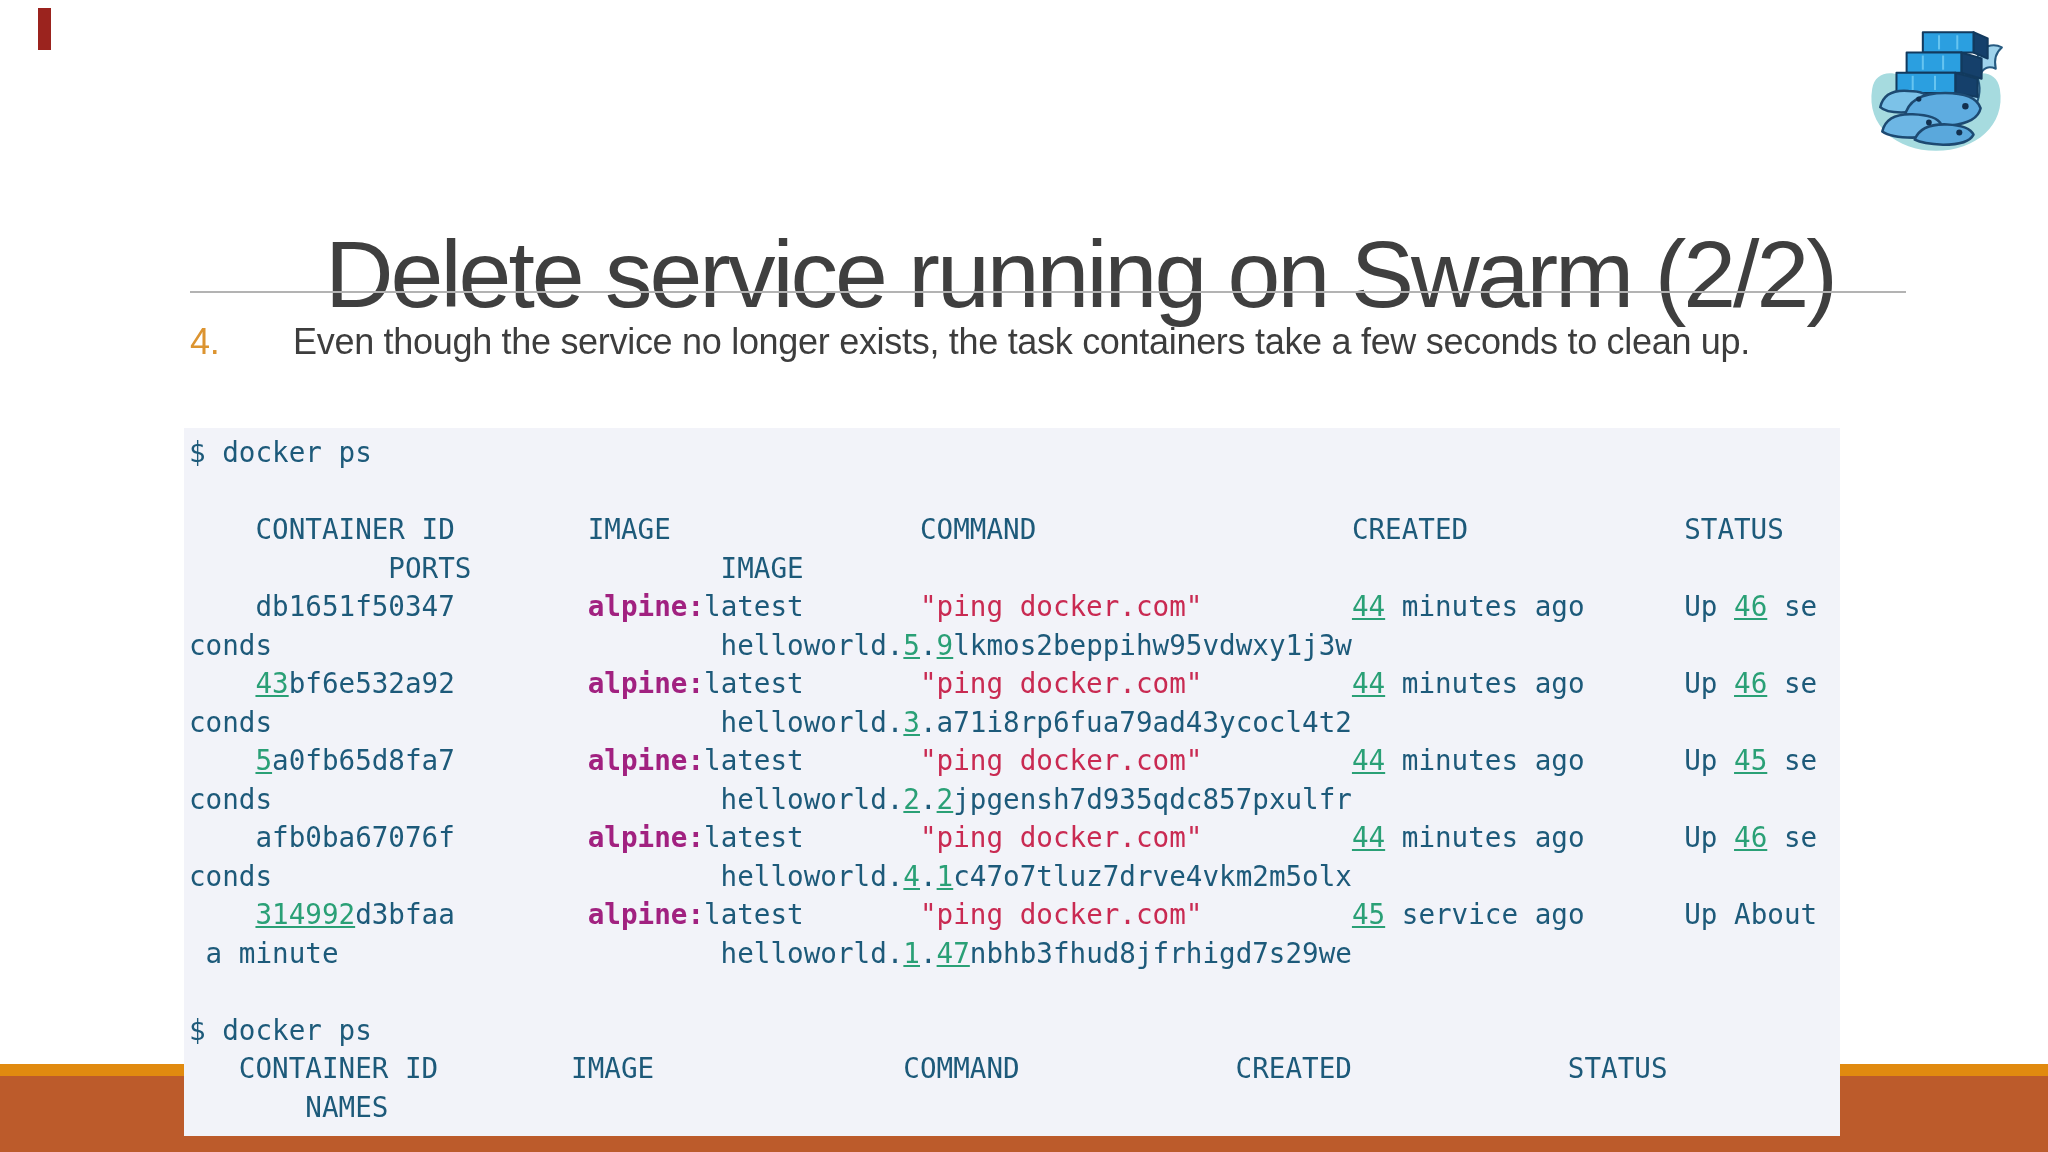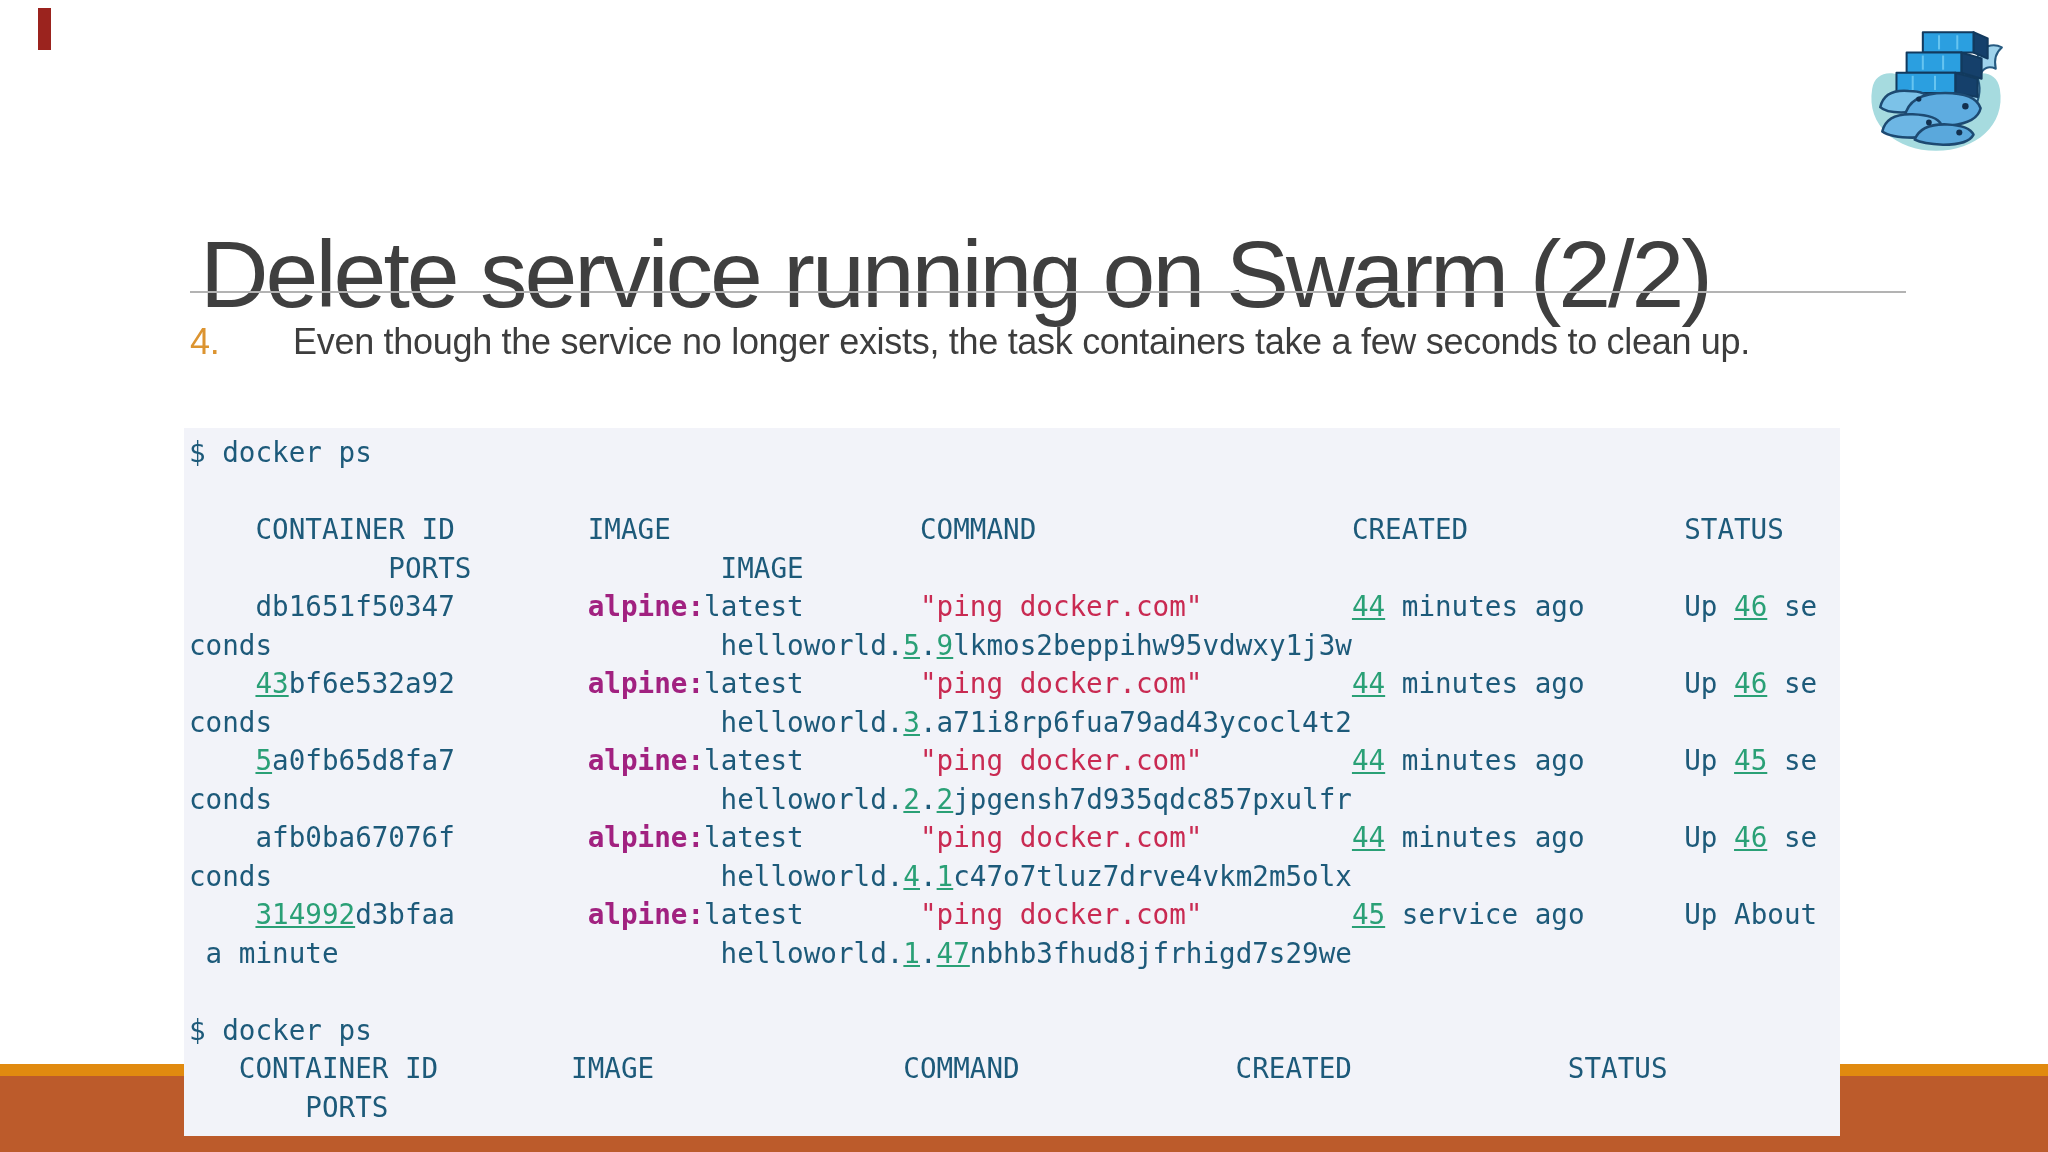--- a/index.html
+++ b/index.html
@@ -3,21 +3,21 @@
 <meta charset="utf-8">
 <style>
   html,body{margin:0;padding:0;background:#888;}
   .stage{position:relative;width:2048px;height:1152px;background:#ffffff;overflow:hidden;
          font-family:"Liberation Sans",sans-serif;}
   .corner-mark{position:absolute;left:38px;top:8px;width:13px;height:42px;
                background:var(--corner-mark);}
   .logo{position:absolute;left:1860px;top:28px;width:152px;height:126px;}
   .title{position:absolute;left:200px;top:158px;width:1760px;
          font-size:95px;line-height:1.1;letter-spacing:-3px;font-weight:400;
-         color:var(--title-text);white-space:nowrap;}
+         color:var(--title-text);white-space:nowrap;text-align:center;}
   .divider{position:absolute;left:190px;top:291px;width:1716px;height:2px;
            background:var(--divider);}
   .bullet{position:absolute;left:190px;top:318px;width:1680px;
           font-size:36px;line-height:48px;color:var(--body-text);letter-spacing:-0.3px;}
   .bullet-number{position:absolute;left:0;top:0;color:var(--bullet-number);}
   .bullet-text{margin-left:103px;}
   .bottom-strip{position:absolute;left:0;top:1064px;width:2048px;height:12px;
                 background:var(--bottom-strip);z-index:1;}
   .bottom-bar{position:absolute;left:0;top:1076px;width:2048px;height:76px;
               background:var(--bottom-bar);z-index:1;}
@@ -100,17 +100,17 @@
 <span class="tok-d">conds                           helloworld.</span><span class="tok-g">3</span><span class="tok-d">.a71i8rp6fua79ad43ycocl4t2</span>
 <span class="tok-d">    </span><span class="tok-g">5</span><span class="tok-d">a0fb65d8fa7        </span><span class="tok-m">alpine:</span><span class="tok-d">latest       </span><span class="tok-r">"ping docker.com"</span><span class="tok-d">         </span><span class="tok-g">44</span><span class="tok-d"> minutes ago      Up </span><span class="tok-g">45</span><span class="tok-d"> se</span>
 <span class="tok-d">conds                           helloworld.</span><span class="tok-g">2</span><span class="tok-d">.</span><span class="tok-g">2</span><span class="tok-d">jpgensh7d935qdc857pxulfr</span>
 <span class="tok-d">    afb0ba67076f        </span><span class="tok-m">alpine:</span><span class="tok-d">latest       </span><span class="tok-r">"ping docker.com"</span><span class="tok-d">         </span><span class="tok-g">44</span><span class="tok-d"> minutes ago      Up </span><span class="tok-g">46</span><span class="tok-d"> se</span>
 <span class="tok-d">conds                           helloworld.</span><span class="tok-g">4</span><span class="tok-d">.</span><span class="tok-g">1</span><span class="tok-d">c47o7tluz7drve4vkm2m5olx</span>
 <span class="tok-d">    </span><span class="tok-g">314992</span><span class="tok-d">d3bfaa        </span><span class="tok-m">alpine:</span><span class="tok-d">latest       </span><span class="tok-r">"ping docker.com"</span><span class="tok-d">         </span><span class="tok-g">45</span><span class="tok-d"> service ago      Up About</span>
 <span class="tok-d"> a minute                       helloworld.</span><span class="tok-g">1</span><span class="tok-d">.</span><span class="tok-g">47</span><span class="tok-d">nbhb3fhud8jfrhigd7s29we</span>
 
 <span class="tok-d">$ docker ps</span>
 <span class="tok-d">   CONTAINER ID        IMAGE               COMMAND             CREATED             STATUS</span>
-<span class="tok-d">       PORTS</span>
+<span class="tok-d">       NAMES</span>
 </pre>
   </div>
 
 </div>
 
 </body></html>

